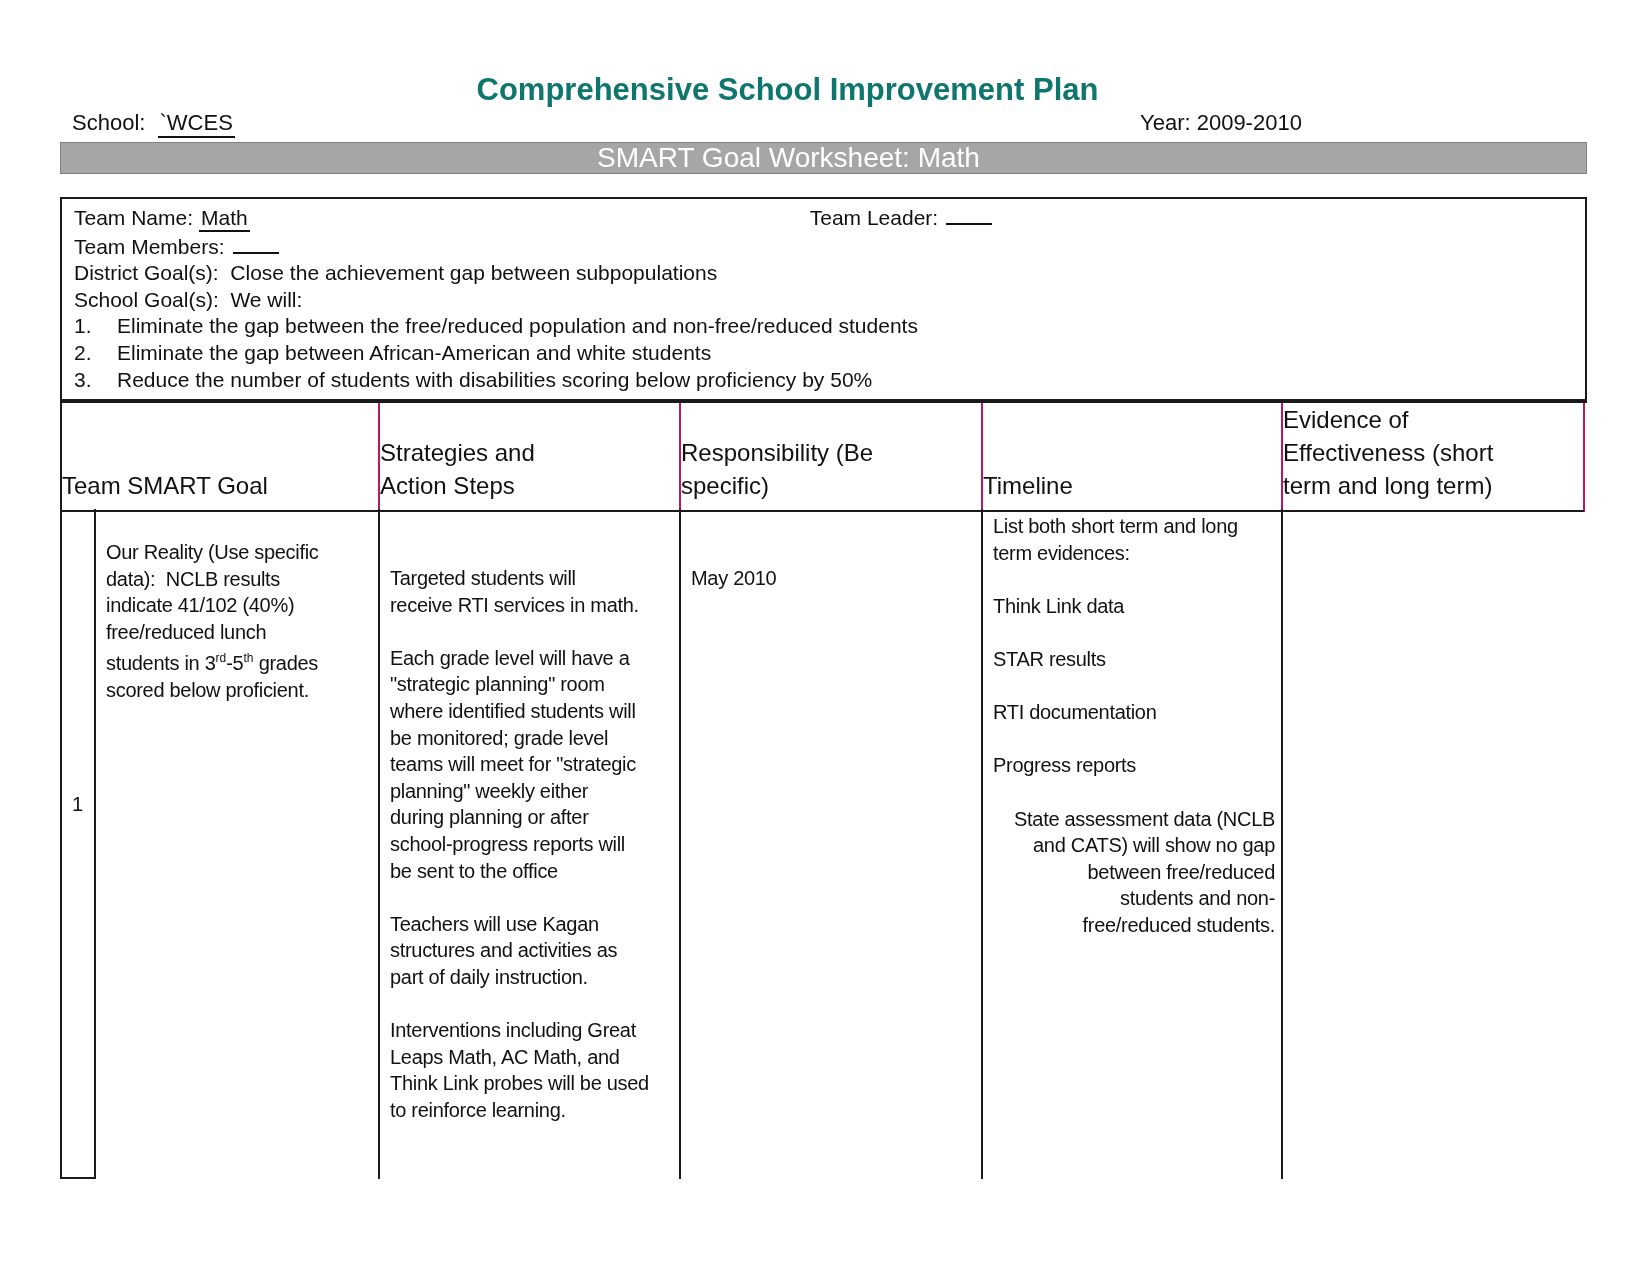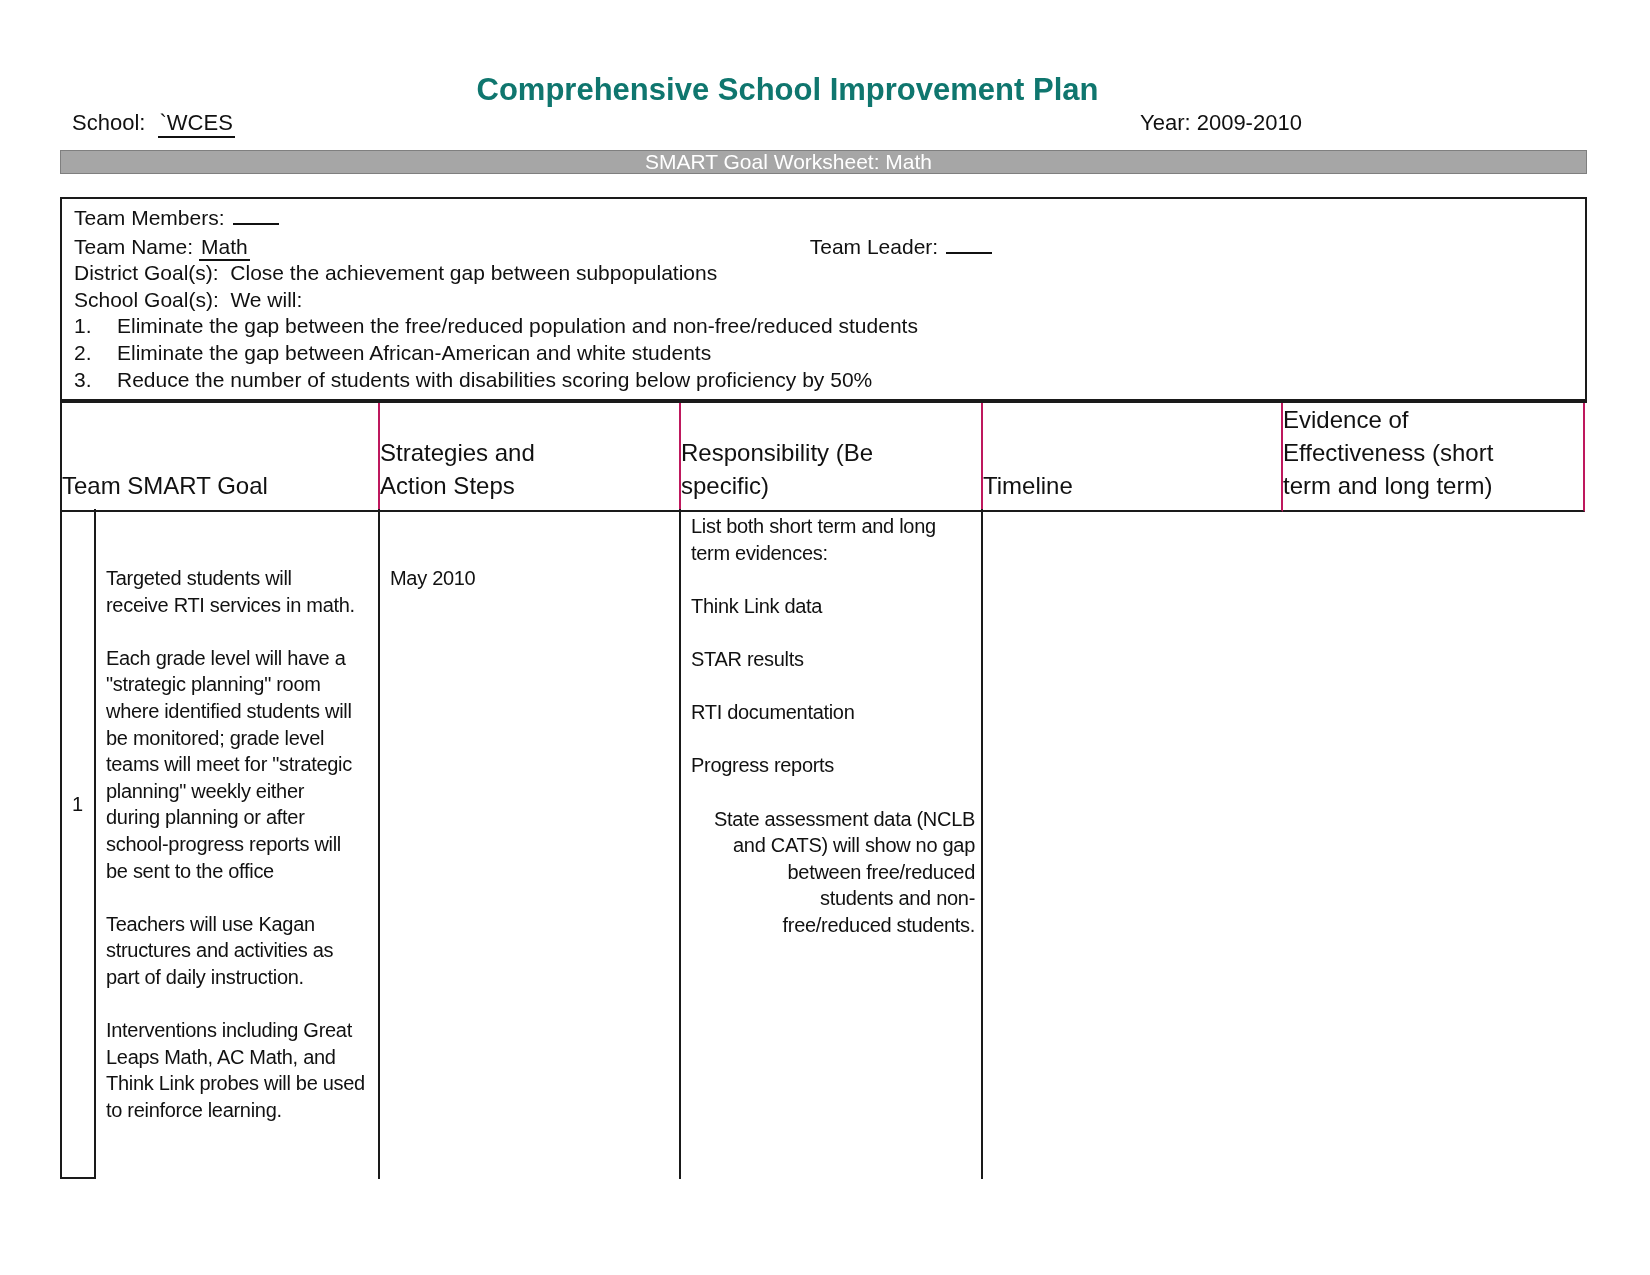--- a/index.html
+++ b/index.html
@@ -11,24 +11,24 @@
   .page-title{
     position:absolute;left:60px;top:72px;width:1455px;
     text-align:center;font-size:31px;font-weight:bold;color:#0f766e;
   }
   .school-line{position:absolute;left:72px;top:110px;font-size:22px;white-space:pre-wrap;}
   .year-line{position:absolute;left:1140px;top:110px;font-size:22px;text-align:right;}
   .u-val{border-bottom:2px solid #111;padding:0 2px 1px 2px;margin-left:6px;}
   .blank{display:inline-block;width:46px;height:20px;border-bottom:2px solid #111;margin-left:8px;}
 
   .banner{
-    position:absolute;left:60px;top:150px;width:1527px;height:24px;
+    position:absolute;left:60px;top:142px;width:1527px;height:32px;
     background:#a6a6a6;border:1px solid #7f7f7f;box-sizing:border-box;
     display:flex;align-items:center;justify-content:center;
-    color:#ffffff;font-size:21px;padding-right:70px;
+    color:#ffffff;font-size:28px;padding-right:70px;
   }
 
   .team-box{
     position:absolute;left:60px;top:197px;width:1527px;height:204px;
     border:2px solid #1a1a1a;box-sizing:border-box;
     font-size:21px;line-height:26.6px;padding-top:4px;
   }
   .t-line{padding-left:12px;white-space:pre-wrap;}
   .goal-item{position:relative;padding-left:55px;white-space:pre-wrap;}
   .goal-item .num{position:absolute;left:12px;}
@@ -69,22 +69,22 @@
 
 <div class="school-line"><span>School: </span><span class="u-val">`WCES</span></div>
 
 <div class="year-line">Year: 2009-2010</div>
 
 <div class="banner">
     <span>SMART Goal Worksheet: Math</span>
   </div>
 
 <div class="team-box">
+  <div class="t-line"><span>Team Name:</span><span class="u-val">Math</span><span style="display:inline-block;width:560px;"></span><span>Team Leader:</span><span class="blank"></span></div>
   <div class="t-line"><span>Team Members:</span><span class="blank"></span></div>
-  <div class="t-line"><span>Team Name:</span><span class="u-val">Math</span><span style="display:inline-block;width:560px;"></span><span>Team Leader:</span><span class="blank"></span></div>
   <div class="t-line">District Goal(s):  Close the achievement gap between subpopulations</div>
   <div class="t-line">School Goal(s):  We will:</div>
   <div class="goal-item"><span class="num">1.</span><span>Eliminate the gap between the free/reduced population and non-free/reduced students</span></div>
   <div class="goal-item"><span class="num">2.</span><span>Eliminate the gap between African-American and white students</span></div>
   <div class="goal-item"><span class="num">3.</span><span>Reduce the number of students with disabilities scoring below proficiency by 50%</span></div>
 </div>
 
 <div class="smart-table">
   <div class="thead">
     <div class="th">
@@ -102,20 +102,28 @@
         <span>Timeline</span>
       </div>
     <div class="th">
         <span>Evidence of
 Effectiveness (short
 term and long term)</span>
       </div>
   </div>
   <div class="tbody">
     <div class="td num-cell">1</div>
+    <div class="td goal-cell">
+        <p><span>Our Reality (Use specific
+data):  NCLB results
+indicate 41/102 (40%)
+free/reduced lunch
+students in 3</span><sup>rd</sup><span>-5</span><sup>th</sup><span> grades
+scored below proficient.</span></p>
+      </div>
     <div class="td strat-cell">
       <p>Targeted students will
 receive RTI services in math.</p>
       <p>Each grade level will have a
 "strategic planning" room
 where identified students will
 be monitored; grade level
 teams will meet for "strategic
 planning" weekly either
 during planning or after

